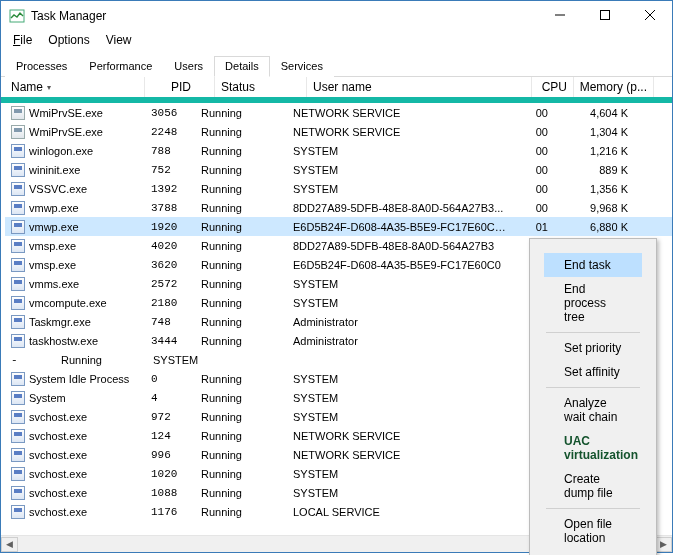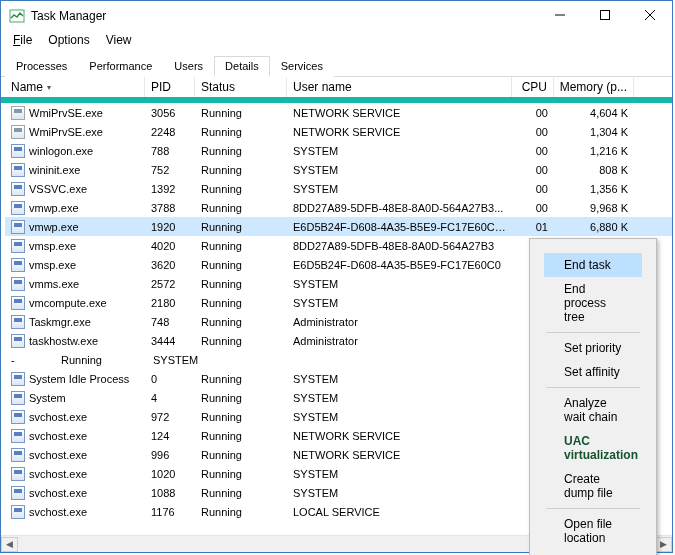--- a/index.html
+++ b/index.html
@@ -84,21 +84,21 @@
   .col-h {
     border-right: 1px solid #e8e8e8;
     padding: 0 6px;
     height: 100%;
     display: flex; align-items: center;
     white-space: nowrap; overflow: hidden;
   }
   .col-h.right { justify-content: flex-end; }
   .sort-caret { font-size: 8px; margin-left: 4px; color: #555; }
   .col-name { width: 140px; }
-  .col-pid  { width: 50px; justify-content: flex-start; }
+  .col-pid  { width: 50px; justify-content: flex-start; margin-left: 20px; }
   .col-status{ width: 92px; }
   .col-user { width: 225px; }
   .col-cpu  { width: 42px; justify-content: flex-end; }
   .col-mem  { width: 80px; justify-content: flex-end; }
 
   .rows {
     overflow-y: scroll;
     overflow-x: auto;
     position: absolute;
     top: 26px; bottom: 0; left: 0; right: 0;
@@ -110,21 +110,21 @@
     height: 19px;
     align-items: center;
     font-size: 11px;
     white-space: nowrap;
   }
   .row.selected {
     background: #cde8ff;
   }
   .cell { padding: 0 6px; overflow: hidden; text-overflow: ellipsis; }
   .c-name { width: 140px; display:flex; align-items:center; gap:4px;}
-  .c-pid  { width: 50px; }
+  .c-pid  { width: 50px; font-family: Liberation Mono, monospace; }
   .c-status{ width: 92px; }
   .c-user { width: 225px; }
   .c-cpu  { width: 42px; text-align: right; }
   .c-mem  { width: 80px; text-align: right; }
 
   .proc-icon {
     width: 14px; height: 14px; flex-shrink: 0;
     display: inline-block;
     border: 1px solid #7a99c2;
     background: linear-gradient(#fefefe,#dce6f4);
@@ -267,21 +267,21 @@
         </div>
         <div class="row">
           <div class="cell c-name">
             <span class="proc-icon"></span>
             <span>wininit.exe</span>
           </div>
           <div class="cell c-pid">752</div>
           <div class="cell c-status">Running</div>
           <div class="cell c-user">SYSTEM</div>
           <div class="cell c-cpu">00</div>
-          <div class="cell c-mem">808 K</div>
+          <div class="cell c-mem">889 K</div>
         </div>
         <div class="row">
           <div class="cell c-name">
             <span class="proc-icon"></span>
             <span>VSSVC.exe</span>
           </div>
           <div class="cell c-pid">1392</div>
           <div class="cell c-status">Running</div>
           <div class="cell c-user">SYSTEM</div>
           <div class="cell c-cpu">00</div>

